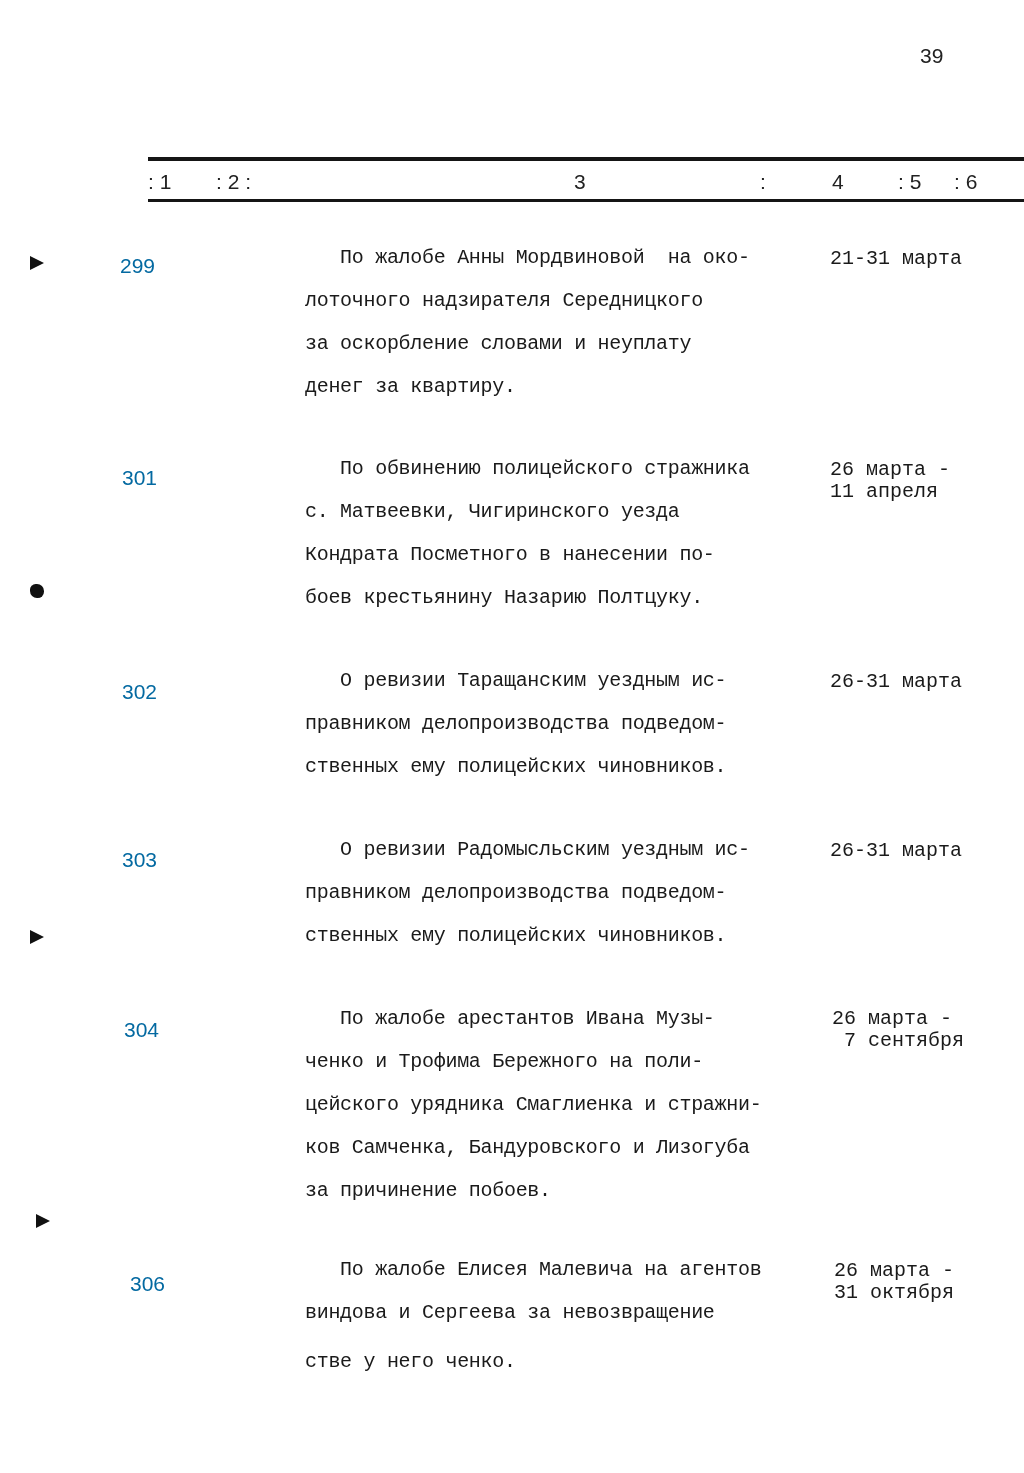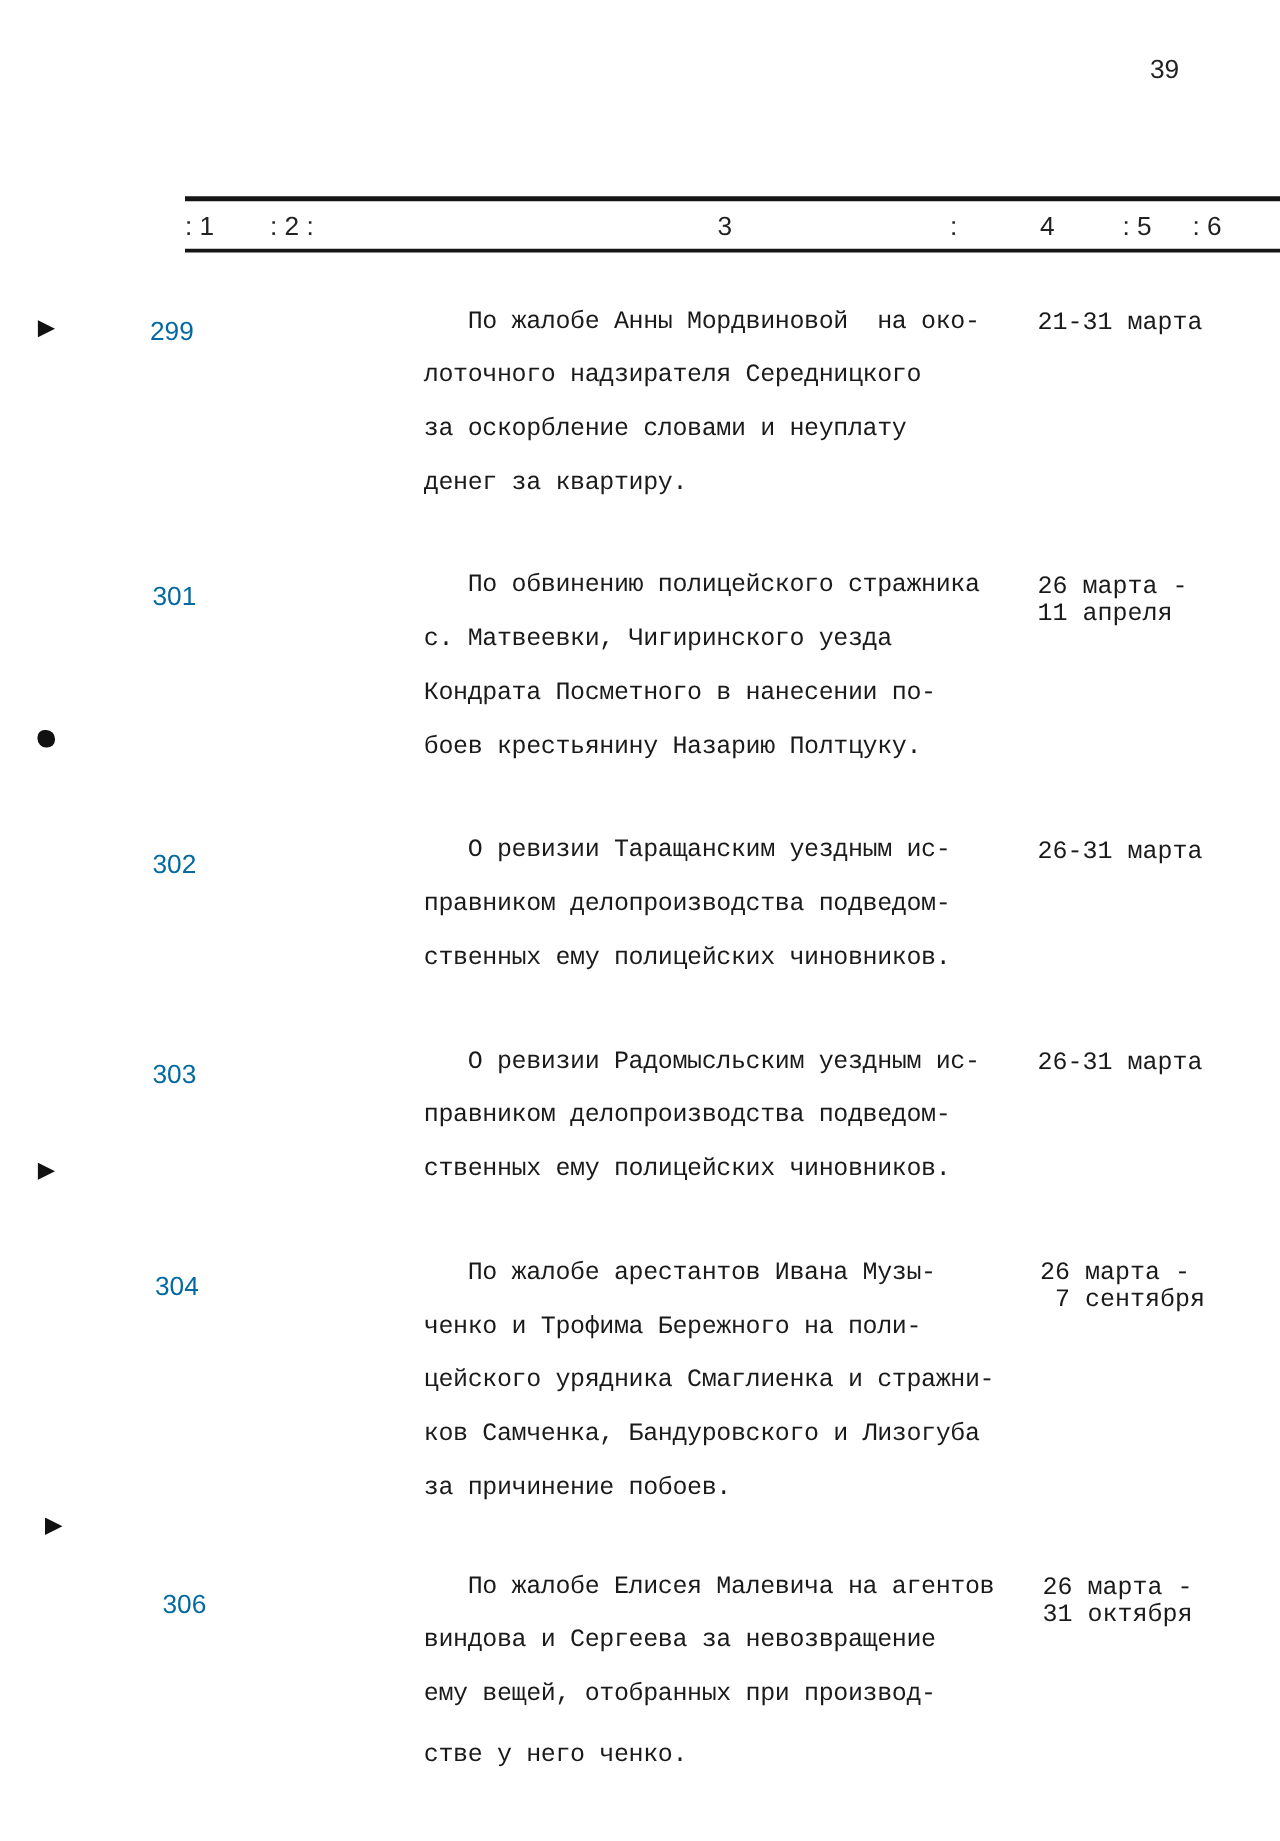--- a/index.html
+++ b/index.html
@@ -20,21 +20,21 @@
   }
   .hcell { position: absolute; top: 0; white-space: pre; }
   .entry-num {
     position: absolute; font-family: "Liberation Sans", sans-serif; font-size: 21px; color: #0369a1;
   }
   .entry-text {
     position: absolute; left: 305px; width: 500px;
     font-family: "Liberation Mono", monospace; font-size: 20px; line-height: 43px;
     color: #1a1a1a; letter-spacing: -0.3px;
   }
-  .entry-text .line { display: block; white-space: pre; margin-left: 34px; }
+  .entry-text .line { display: block; white-space: pre; }
   .entry-date {
     position: absolute; font-family: "Liberation Mono", monospace; font-size: 20px; line-height: 22px;
     color: #1a1a1a; white-space: pre;
   }
   .mark {
     position: absolute; width: 14px; height: 14px; background: #111;
   }
   .mark.tri { clip-path: polygon(0 0, 100% 50%, 0 100%); }
   .mark.blob { border-radius: 40% 50% 45% 50%; }
 </style>
@@ -114,18 +114,17 @@
   </div>
   <div class="entry-date" style="left:832px;top:1008px">26 марта -
  7 сентября</div>
 </div>
 
 <div>
   <div class="entry-num" style="left:130px;top:1272px">306</div>
   <div class="entry-text" style="top:1248px">
     <span class="line">   По жалобе Елисея Малевича на агентов</span>
     <span class="line">виндова и Сергеева за невозвращение</span>
-    <span class="line">ему вещей, отобранных при производ-</span>
     <span class="line" style="margin-top:6px">стве у него ченко.</span>
   </div>
   <div class="entry-date" style="left:834px;top:1260px">26 марта -
 31 октября</div>
 </div>
 
 </body></html>

